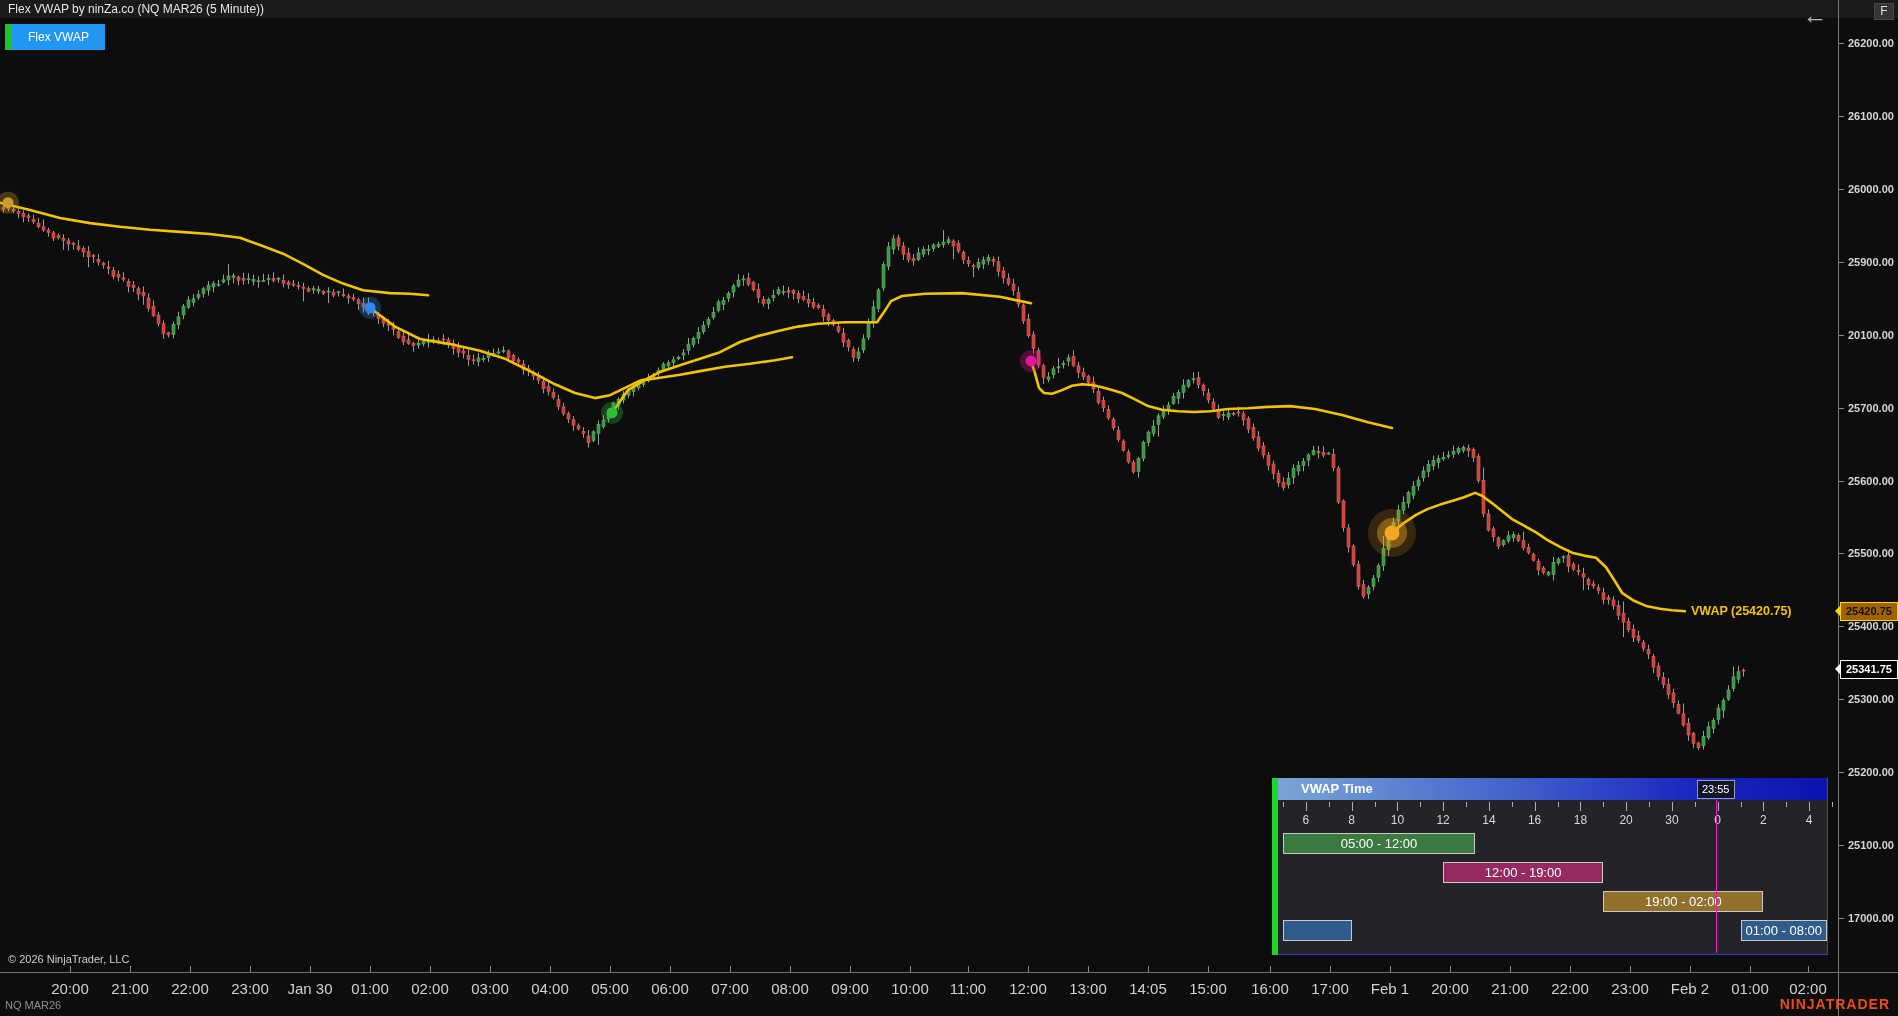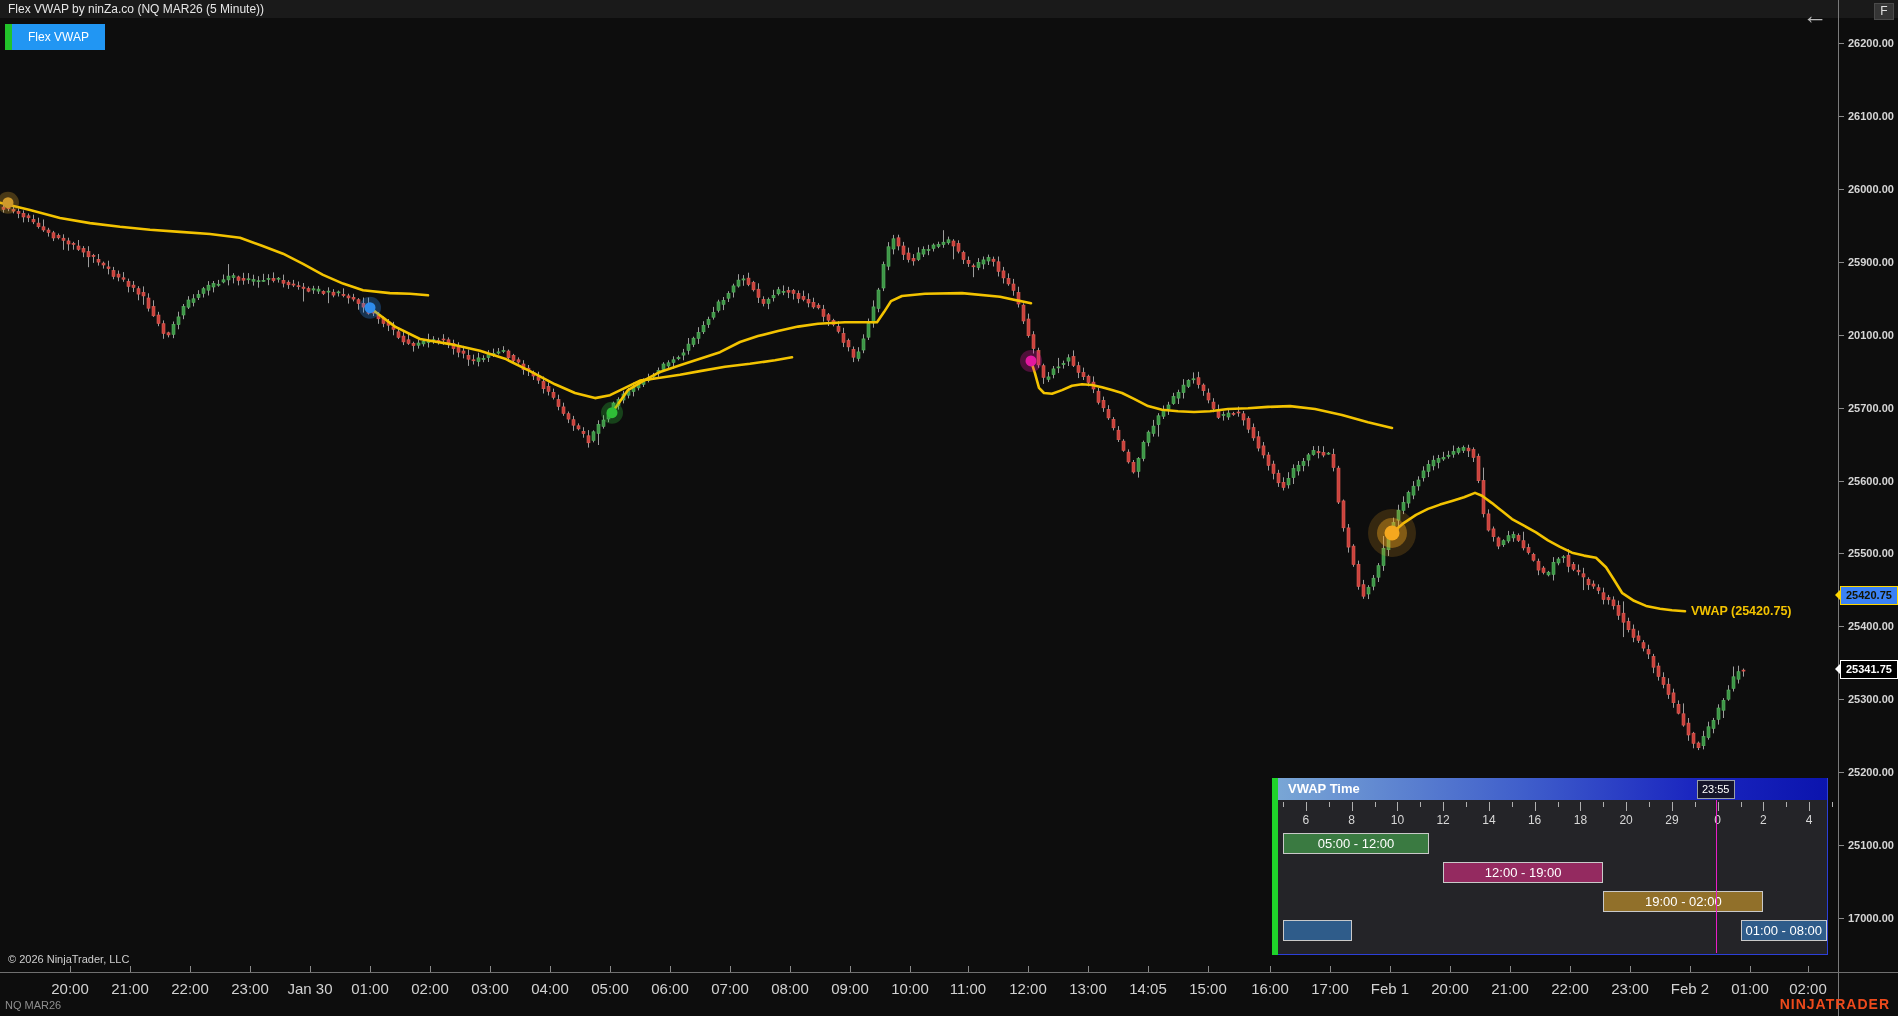--- a/index.html
+++ b/index.html
@@ -21,21 +21,21 @@
   .badge .tip{position:absolute;left:-6px;top:2px;width:0;height:0;border-top:6px solid transparent;border-bottom:6px solid transparent;}
   #time-axis{left:0;top:973px;width:1838px;height:43px;}
   .ttick{position:absolute;top:-7px;width:1px;height:6px;background:#8a8a8a;}
   .tlbl{position:absolute;top:7px;color:#d2d2d2;font-size:15px;transform:translateX(-50%);white-space:nowrap;}
   #copyright{left:8px;top:953px;color:#cfcfcf;font-size:11px;}
   #instrument{left:5px;top:999px;color:#8f8f8f;font-size:11px;}
   #brand{right:8px;top:996px;color:#ee4a1c;font-size:14px;font-weight:700;letter-spacing:1px;}
   
   #vwap-panel{left:1272px;top:778px;width:556px;height:177px;background:#242428;border-right:1px solid #2c3fd8;border-bottom:1px solid #2c3fd8;box-sizing:border-box;}
   #vp-strip{left:0;top:0;width:6px;height:177px;background:#1fd42a;}
-  #vp-title{left:6px;top:0;width:549px;height:22px;background:linear-gradient(90deg,#79a6d5 0%,#3f5ecb 45%,#1b27c0 75%,#0b14ae 100%);color:#fff;font-size:13px;font-weight:700;line-height:22px;padding-left:10px;box-sizing:border-box;}
+  #vp-title{left:6px;top:0;width:549px;height:22px;background:linear-gradient(90deg,#79a6d5 0%,#3f5ecb 45%,#1b27c0 75%,#0b14ae 100%);color:#fff;font-size:13px;font-weight:700;line-height:22px;padding-left:23px;box-sizing:border-box;}
   #vp-marker-box{left:419px;top:2px;width:38px;height:19px;background:#15152a;border:1px solid #9aa0a8;box-sizing:border-box;color:#fff;font-size:11px;line-height:17px;text-align:center;z-index:3;}
   #vp-ruler{left:6px;top:22px;width:549px;height:32px;}
   .vp-tick{position:absolute;top:2px;width:1px;background:#b0b0b0;}
   .vp-hlbl{position:absolute;top:13px;color:#d8d8d8;font-size:12px;transform:translateX(-50%);}
   .vp-bar{position:absolute;height:21px;border:1px solid #c9c9c9;box-sizing:border-box;color:#fff;font-size:13px;line-height:19px;text-align:center;white-space:nowrap;cursor:pointer;}
   #vp-line{left:437px;top:22px;width:1px;height:153px;background:#e81ec8;z-index:2;}
 </style>
 </head>
 <body>
 
@@ -792,21 +792,21 @@
     <div class="ptick-dash" style="top:626.3px"></div>
     <div class="ptick-lbl" style="top:626.3px">25400.00</div>
     <div class="ptick-dash" style="top:699.3px"></div>
     <div class="ptick-lbl" style="top:699.3px">25300.00</div>
     <div class="ptick-dash" style="top:772.2px"></div>
     <div class="ptick-lbl" style="top:772.2px">25200.00</div>
     <div class="ptick-dash" style="top:845.1px"></div>
     <div class="ptick-lbl" style="top:845.1px">25100.00</div>
     <div class="ptick-dash" style="top:918.0px"></div>
     <div class="ptick-lbl" style="top:918.0px">17000.00</div>
-    <div class="badge" style="top:586px;background:#3b82f6;color:#141400;border:1px solid #ffd700"><span class="tip" style="border-right:6px solid #ffd700"></span>25420.75</div>
+    <div class="badge" style="top:602px;background:#a16207;color:#141400;border:1px solid #ffd700"><span class="tip" style="border-right:6px solid #ffd700"></span>25420.75</div>
     <div class="badge" style="top:660.3px;background:#000000;color:#ffffff;border:1px solid #ffffff"><span class="tip" style="border-right:6px solid #ffffff"></span>25341.75</div>
   </div>
 <div id="time-axis" class="abs">
     <div class="ttick" style="left:70px"></div>
     <div class="tlbl" style="left:70px">20:00</div>
     <div class="ttick" style="left:130px"></div>
     <div class="tlbl" style="left:130px">21:00</div>
     <div class="ttick" style="left:190px"></div>
     <div class="tlbl" style="left:190px">22:00</div>
     <div class="ttick" style="left:250px"></div>
@@ -895,31 +895,31 @@
       <div class="vp-tick" style="left:256.6px;height:9px"></div>
       <div class="vp-hlbl" style="left:256.6px">16</div>
       <div class="vp-tick" style="left:279.5px;height:5px"></div>
       <div class="vp-tick" style="left:302.4px;height:9px"></div>
       <div class="vp-hlbl" style="left:302.4px">18</div>
       <div class="vp-tick" style="left:325.3px;height:5px"></div>
       <div class="vp-tick" style="left:348.1px;height:9px"></div>
       <div class="vp-hlbl" style="left:348.1px">20</div>
       <div class="vp-tick" style="left:371.0px;height:5px"></div>
       <div class="vp-tick" style="left:393.9px;height:9px"></div>
-      <div class="vp-hlbl" style="left:393.9px">29</div>
+      <div class="vp-hlbl" style="left:393.9px">30</div>
       <div class="vp-tick" style="left:416.8px;height:5px"></div>
       <div class="vp-tick" style="left:439.6px;height:9px"></div>
       <div class="vp-hlbl" style="left:439.6px">0</div>
       <div class="vp-tick" style="left:462.5px;height:5px"></div>
       <div class="vp-tick" style="left:485.4px;height:9px"></div>
       <div class="vp-hlbl" style="left:485.4px">2</div>
       <div class="vp-tick" style="left:508.3px;height:5px"></div>
       <div class="vp-tick" style="left:531.1px;height:9px"></div>
       <div class="vp-hlbl" style="left:531.1px">4</div>
       <div class="vp-tick" style="left:554.0px;height:5px"></div>
     </div>
   <div id="vp-line" class="abs" style="left: 443.7px;"></div>
-<div class="vp-bar abs" style="left: 11px; top: 55px; width: 146px; background: rgb(58, 122, 65);">05:00 - 12:00</div>
+<div class="vp-bar abs" style="left: 11px; top: 55px; width: 192px; background: rgb(58, 122, 65);">05:00 - 12:00</div>
     <div class="vp-bar abs" style="left: 171.1px; top: 84px; width: 160.1px; background: rgb(148, 42, 96);">12:00 - 19:00</div>
     <div class="vp-bar abs" style="left: 331.3px; top: 113px; width: 160.1px; background: rgb(145, 112, 42);">19:00 - 02:00</div>
     <div class="vp-bar abs" style="left: 468.5px; top: 142px; width: 86.5px; background: rgb(47, 92, 138);">01:00 - 08:00</div>
     <div class="vp-bar abs" style="left: 11px; top: 142px; width: 68.6px; background: rgb(47, 92, 138);"></div>
   </div>
 
 </body></html>

